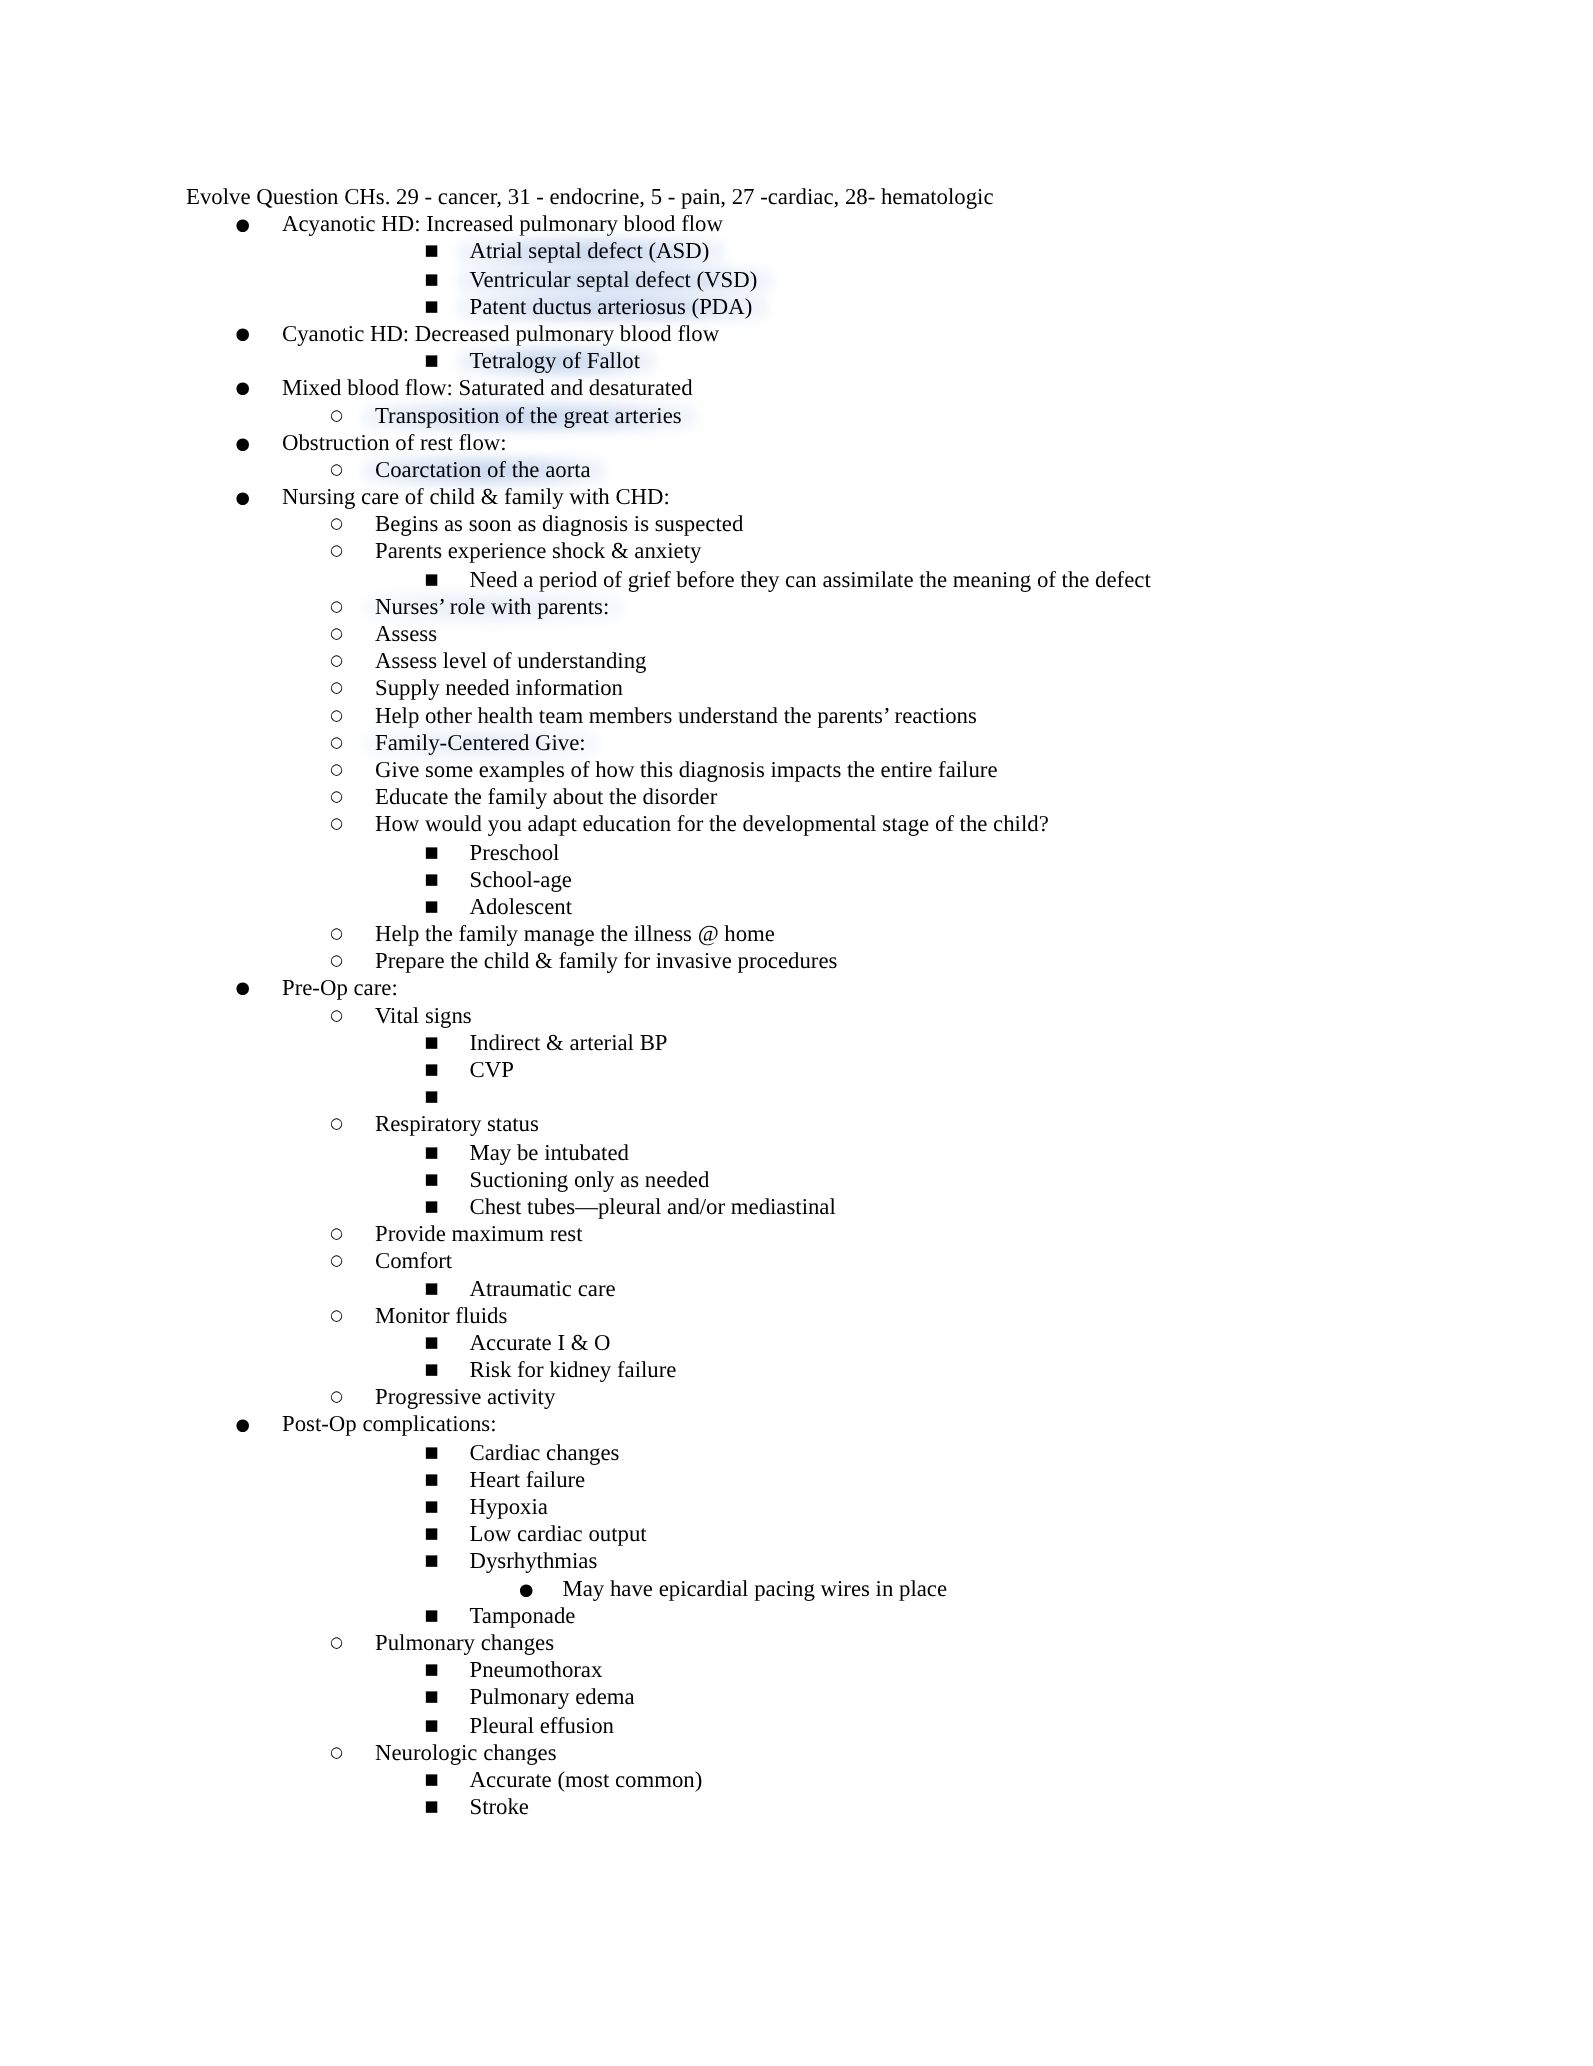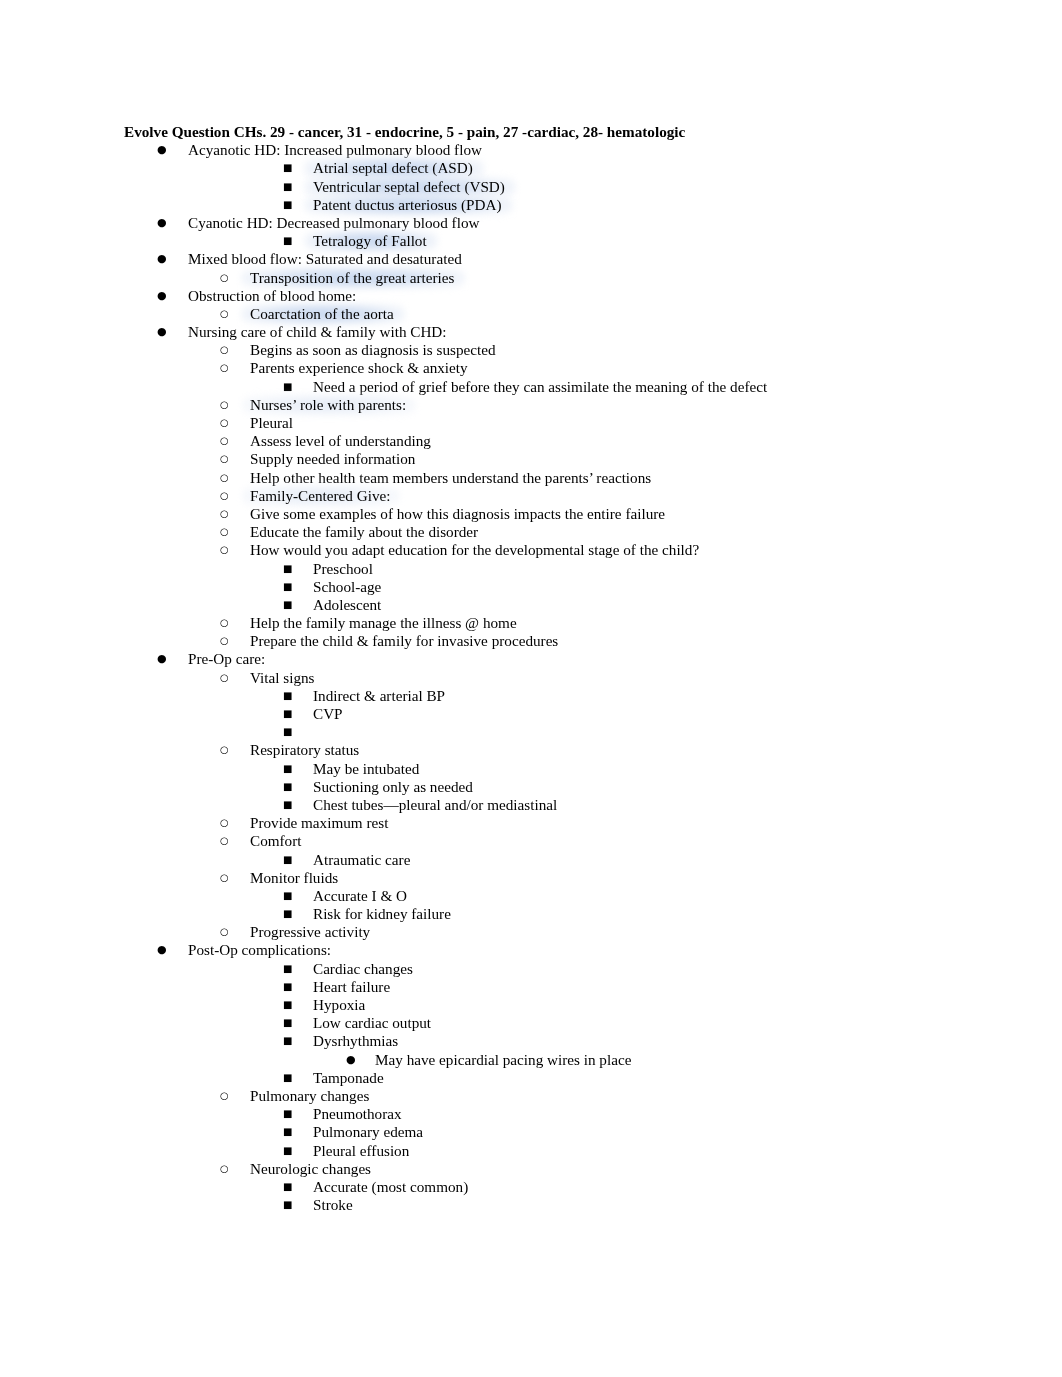--- a/index.html
+++ b/index.html
@@ -77,21 +77,21 @@
     z-index: -1;
     background: radial-gradient(ellipse at center,
                 rgba(219,228,242,0.75) 0%,
                 rgba(231,237,247,0.55) 50%,
                 rgba(255,255,255,0) 100%);
     filter: blur(3.4px);
     border-radius: 10px;
   }
 
   
-  .lvl0 { padding-left: 0px; font-weight: bold; }
+  .lvl0 { padding-left: 0px; }
 
   .lvl1 { padding-left: 64px; }
   .lvl1 > .bullet { left: 33px; font-size: 11px; }
 
   .lvl2c { padding-left: 126px; }
   .lvl2c > .bullet { left: 96px; font-size: 10px; }
 
   .lvl2s { padding-left: 189px; }
   .lvl2s > .bullet { left: 159px; font-size: 10px; }
 
@@ -110,28 +110,28 @@
 
     <div id="outline-block">
         <div class="line lvl1"><span class="bullet">●</span><span class="txt">Acyanotic HD: Increased pulmonary blood flow</span></div>
         <div class="line lvl2s hl"><span class="bullet">■</span><span class="txt">Atrial septal defect (ASD)</span></div>
         <div class="line lvl2s hl"><span class="bullet">■</span><span class="txt">Ventricular septal defect (VSD)</span></div>
         <div class="line lvl2s hl"><span class="bullet">■</span><span class="txt">Patent ductus arteriosus (PDA)</span></div>
         <div class="line lvl1"><span class="bullet">●</span><span class="txt">Cyanotic HD: Decreased pulmonary blood flow</span></div>
         <div class="line lvl2s hl"><span class="bullet">■</span><span class="txt">Tetralogy of Fallot</span></div>
         <div class="line lvl1"><span class="bullet">●</span><span class="txt">Mixed blood flow: Saturated and desaturated</span></div>
         <div class="line lvl2c hl"><span class="bullet">○</span><span class="txt">Transposition of the great arteries</span></div>
-        <div class="line lvl1"><span class="bullet">●</span><span class="txt">Obstruction of blood home:</span></div>
+        <div class="line lvl1"><span class="bullet">●</span><span class="txt">Obstruction of rest flow:</span></div>
         <div class="line lvl2c hl"><span class="bullet">○</span><span class="txt">Coarctation of the aorta</span></div>
         <div class="line lvl1"><span class="bullet">●</span><span class="txt">Nursing care of child &amp; family with CHD:</span></div>
         <div class="line lvl2c"><span class="bullet">○</span><span class="txt">Begins as soon as diagnosis is suspected</span></div>
         <div class="line lvl2c"><span class="bullet">○</span><span class="txt">Parents experience shock &amp; anxiety</span></div>
         <div class="line lvl2s"><span class="bullet">■</span><span class="txt">Need a period of grief before they can assimilate the meaning of the defect</span></div>
         <div class="line lvl2c hl-soft"><span class="bullet">○</span><span class="txt">Nurses’ role with parents:</span></div>
-        <div class="line lvl2c"><span class="bullet">○</span><span class="txt">Pleural</span></div>
+        <div class="line lvl2c"><span class="bullet">○</span><span class="txt">Assess</span></div>
         <div class="line lvl2c"><span class="bullet">○</span><span class="txt">Assess level of understanding</span></div>
         <div class="line lvl2c"><span class="bullet">○</span><span class="txt">Supply needed information</span></div>
         <div class="line lvl2c"><span class="bullet">○</span><span class="txt">Help other health team members understand the parents’ reactions</span></div>
         <div class="line lvl2c hl-soft"><span class="bullet">○</span><span class="txt">Family-Centered Give:</span></div>
         <div class="line lvl2c"><span class="bullet">○</span><span class="txt">Give some examples of how this diagnosis impacts the entire failure</span></div>
         <div class="line lvl2c"><span class="bullet">○</span><span class="txt">Educate the family about the disorder</span></div>
         <div class="line lvl2c"><span class="bullet">○</span><span class="txt">How would you adapt education for the developmental stage of the child?</span></div>
         <div class="line lvl2s"><span class="bullet">■</span><span class="txt">Preschool</span></div>
         <div class="line lvl2s"><span class="bullet">■</span><span class="txt">School-age</span></div>
         <div class="line lvl2s"><span class="bullet">■</span><span class="txt">Adolescent</span></div>

